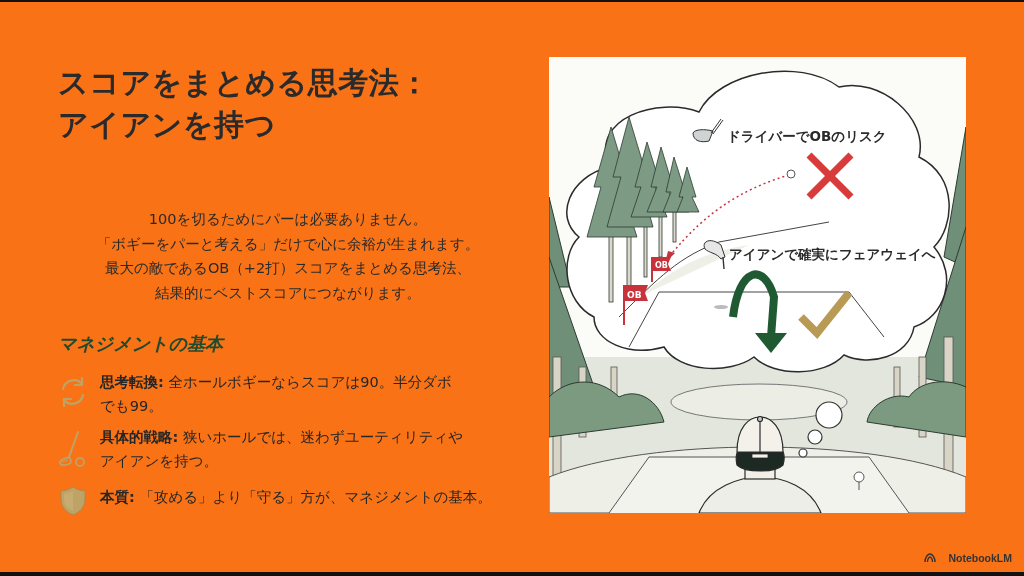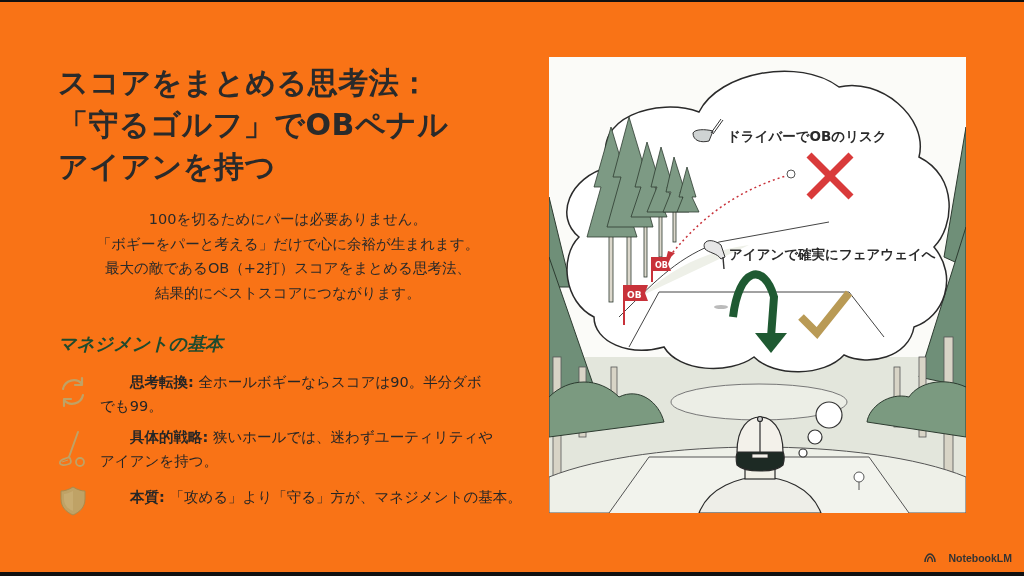--- a/index.html
+++ b/index.html
@@ -21,21 +21,21 @@
     font-size: 14.5px; line-height: 24.5px; color: #2a2a2a;
   }
   .intro span { display: block; white-space: nowrap; text-align: center; }
   .section-heading {
     position: absolute; left: 58px; top: 330px;
     font-size: 18px; font-weight: bold; color: #1f4a2e; white-space: nowrap; font-style: italic;
   }
   .bullets { position: absolute; left: 58px; top: 368px; width: 470px; }
   .bullet { position: relative; padding-left: 42px; font-size: 14.5px; line-height: 24px; color: #262626; }
   .bullet .b-icon { position: absolute; left: 0; top: 4px; width: 30px; height: 40px; }
-  .bullet .b-label { font-weight: bold; margin-left: 30px; }
+  .bullet .b-label { font-weight: bold; }
   .bullet.b1 { height: 55px; }
   .bullet.b2 { height: 60px; }
   .bullet.b3 { height: 30px; }
   .bullet .line { display:block; white-space: nowrap; }
   .illustration {
     position: absolute; left: 549px; top: 55px; width: 417px; height: 456px;
     background: #fbfbf8; overflow: hidden;
   }
   .illustration svg { display: block; }
   .ill-text { font-family: "DejaVu Sans", sans-serif; font-weight: bold; fill: #2a2a2a; }
@@ -45,21 +45,20 @@
     display: flex; align-items: center; gap: 12px;
   }
 </style>
 </head>
 <body>
 
 <div class="slide">
 
   <h1 class="title">
     <span>スコアをまとめる思考法：</span>
-    <span>「守るゴルフ」でOBペナル</span>
     <span>アイアンを持つ</span>
   </h1>
 
   <div class="intro">
     <span>100を切るためにパーは必要ありません。</span>
     <span>「ボギーをパーと考える」だけで心に余裕が生まれます。</span>
     <span>最大の敵であるOB（+2打）スコアをまとめる思考法、</span>
     <span>結果的にベストスコアにつながります。</span>
   </div>
 

